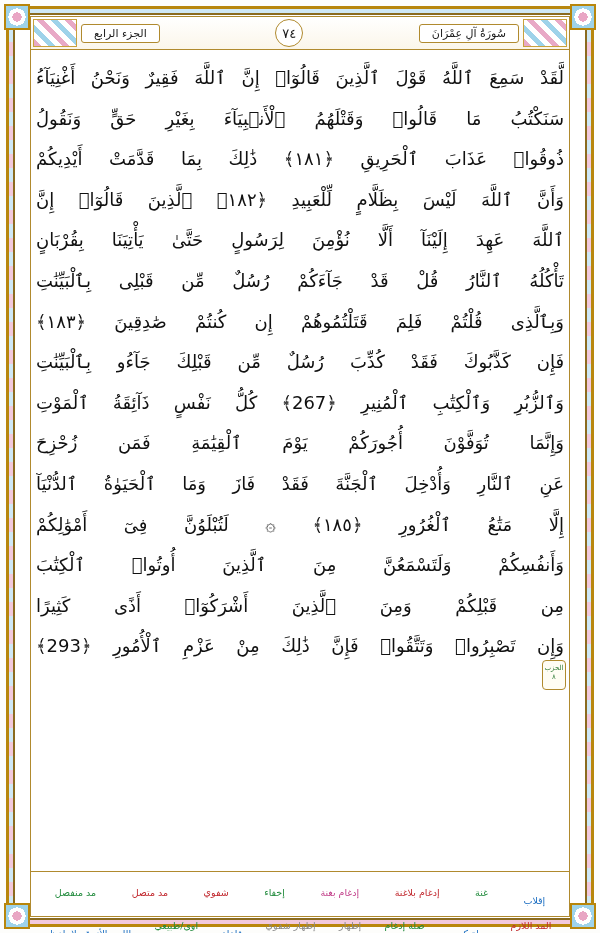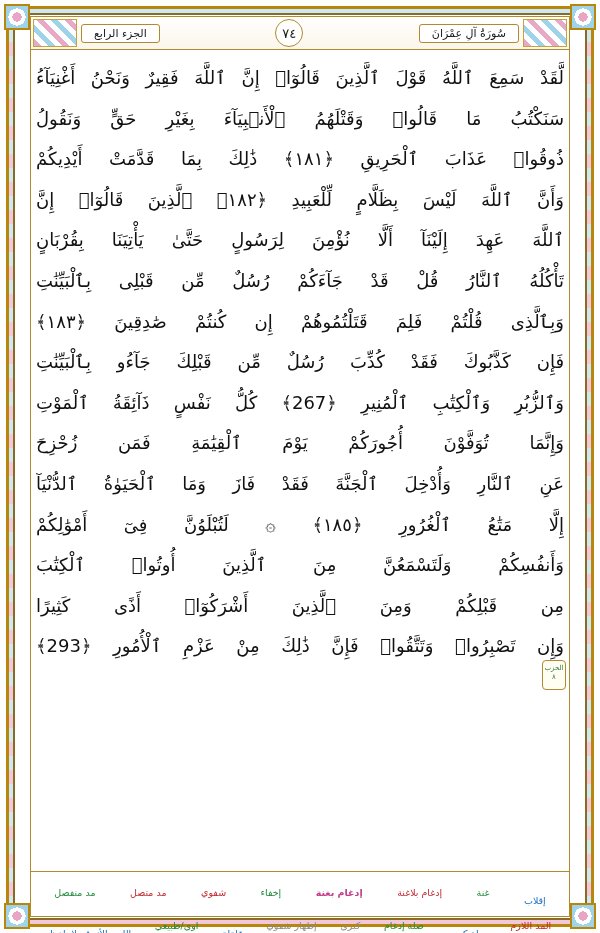--- a/index.html
+++ b/index.html
@@ -167,21 +167,21 @@
     font-size: 9.5px;
     line-height: 17px;
     color: #111;
     white-space: nowrap;
   }
   .legend-item { padding: 0 3px; }
   .lg-red { color: #c1272d; }
   .lg-green { color: #1f8a3b; }
   .lg-blue { color: #1b6ec2; margin-top: 16px; }
   .lg-gray { color: #8a8a8a; text-align: right; }
-  .lg-pink { color: #c2408a; font-weight: bold; }
+  .lg-pink { color: #c2408a; }
 </style>
 </head>
 <body>
 
 <div class="page">
 
   <div class="frame-outer"></div>
   <div class="frame-mid"></div>
 
   <div class="rosette tl"></div>
@@ -234,21 +234,21 @@
       <span class="legend-item lg-pink">إدغام بغنة</span>
       <span class="legend-item lg-green">إخفاء</span>
       <span class="legend-item lg-red">شفوي</span>
       <span class="legend-item lg-red">مد متصل</span>
       <span class="legend-item lg-green">مد منفصل</span>
     </div>
     <div class="legend-row">
       <span class="legend-item lg-red">المد اللازم</span>
       <span class="legend-item lg-blue">صلة كبرى</span>
       <span class="legend-item lg-green">صلة إدغام</span>
-      <span class="legend-item lg-gray">كبرى</span>
+      <span class="legend-item lg-gray">إظهار</span>
       <span class="legend-item lg-gray">إظهار شفوي</span>
       <span class="legend-item lg-blue">قلقلة</span>
       <span class="legend-item lg-green">اوى/طبيعي</span>
       <span class="legend-item lg-blue">اللون الأزرق، لا يلفظ</span>
     </div>
   </div>
 
 </div>
 
 </body></html>

